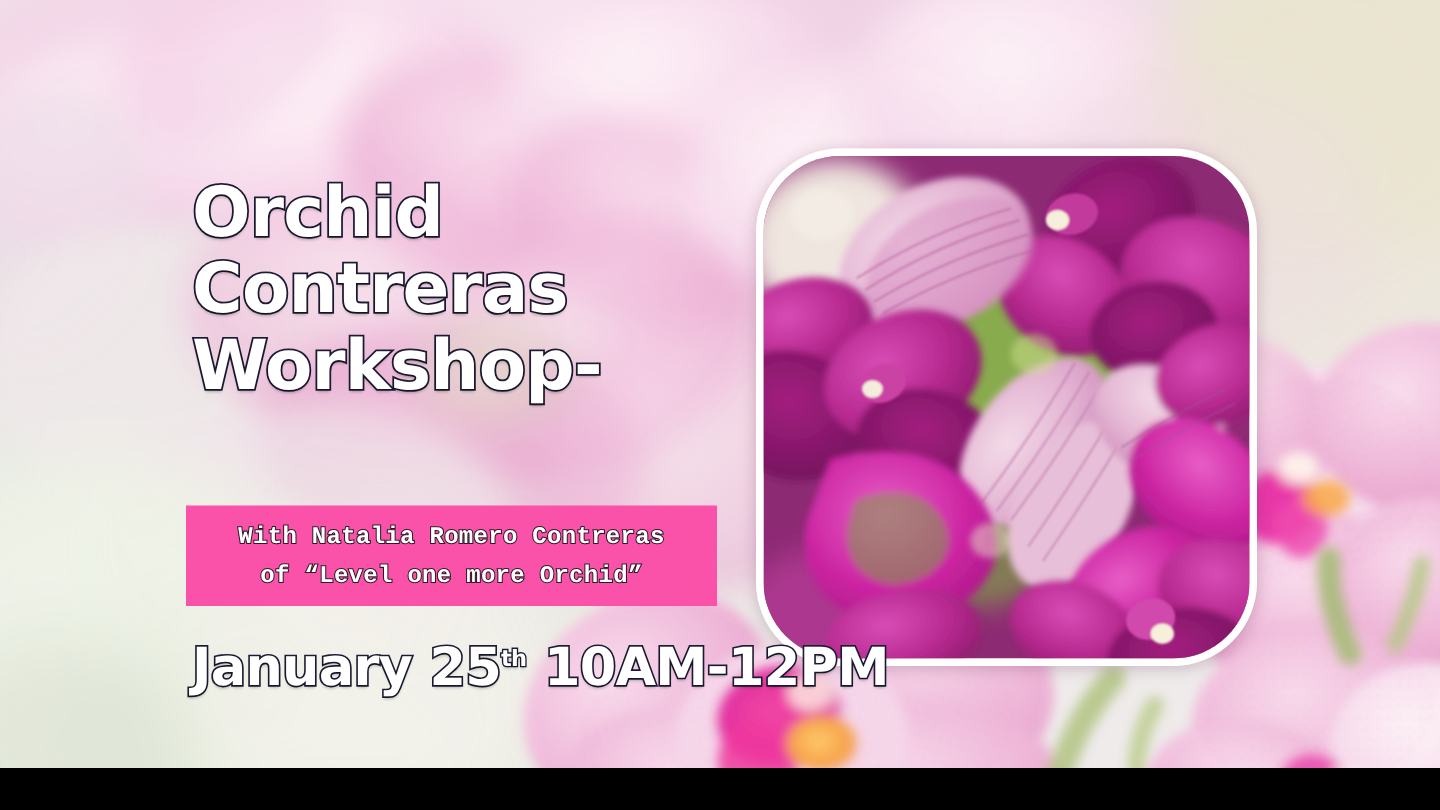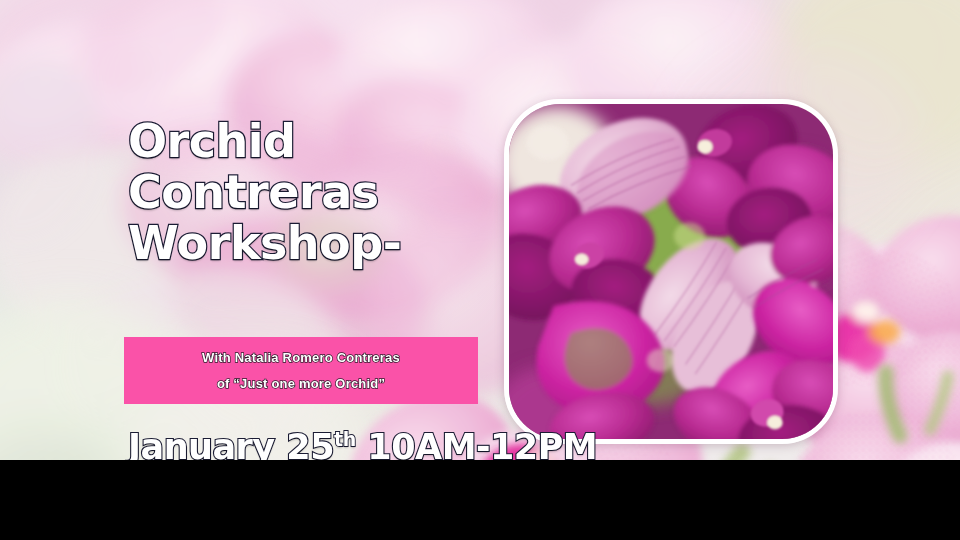--- a/index.html
+++ b/index.html
@@ -1,18 +1,18 @@
 <!DOCTYPE html>
 <html><head>
 <meta charset="utf-8">
 <style>
   html,body{margin:0;padding:0;background:#000;}
   #stage{
     position:relative;
-    width:960px;height:460px;
+    width:960px;height:512px;
     overflow:hidden;
     font-family:"DejaVu Sans", sans-serif;
     background:#a21caf;
   }
 
   
   .bg{position:absolute;inset:0;overflow:hidden;}
   .bg svg{display:block;width:960px;height:540px;}
 
   
@@ -52,23 +52,23 @@
     position:absolute;
     left:124px;top:337px;
     width:354px;height:67px;
     background:#fa52a8;
     display:flex;
     flex-direction:column;
     align-items:center;
     justify-content:center;
   }
   .band-line{
-    font-family:Liberation Sans, sans-serif;
+    font-family:Liberation Mono, monospace;
     font-weight:bold;
-    font-size:13px;
+    font-size:16px;
     line-height:26px;
     color:#ffffff;
     white-space:nowrap;
     -webkit-text-stroke:1.4px #2a1a28;
     paint-order:stroke fill;
     letter-spacing:.2px;
   }
 
   
   #date-line{
@@ -79,21 +79,21 @@
     font-size:35px;
     line-height:42px;
     color:#ffffff;
     white-space:nowrap;
     -webkit-text-stroke:2.2px #1b1c34;
     paint-order:stroke fill;
     letter-spacing:-0.5px;
     text-shadow:0 2px 2px rgba(0,0,0,.22);
   }
   #date-line .sup{
-    font-size:19px;
+    font-size:15px;
     vertical-align:super;
     -webkit-text-stroke:1.8px #1b1c34;
   }
 </style>
 </head>
 <body>
 
 <div id="stage">
 
   <div class="bg">
@@ -406,18 +406,18 @@
   </div>
 
   <div id="headline">
     <div class="hl-line">Orchid</div>
     <div class="hl-line">Contreras</div>
     <div class="hl-line">Workshop-</div>
   </div>
 
   <div id="pink-band">
     <div class="band-line">With Natalia Romero Contreras</div>
-    <div class="band-line">of “Just one more Orchid”</div>
+    <div class="band-line">of “Level one more Orchid”</div>
   </div>
 
   <div id="date-line"><span>January 25</span><span class="sup">th</span>&nbsp;<span>10AM-12PM</span></div>
 
 </div>
 
 </body></html>

